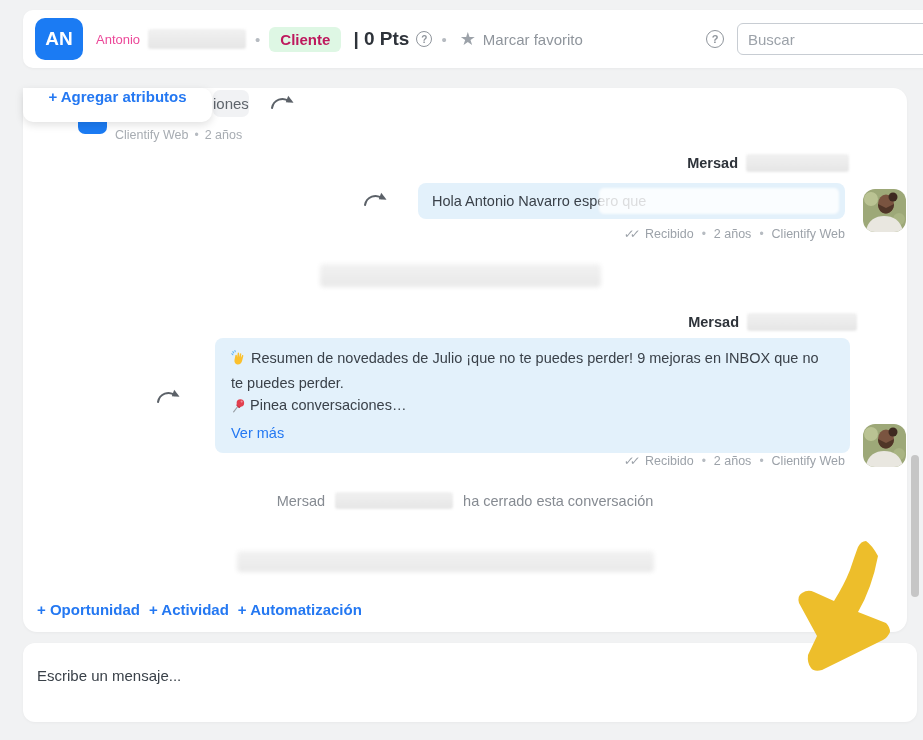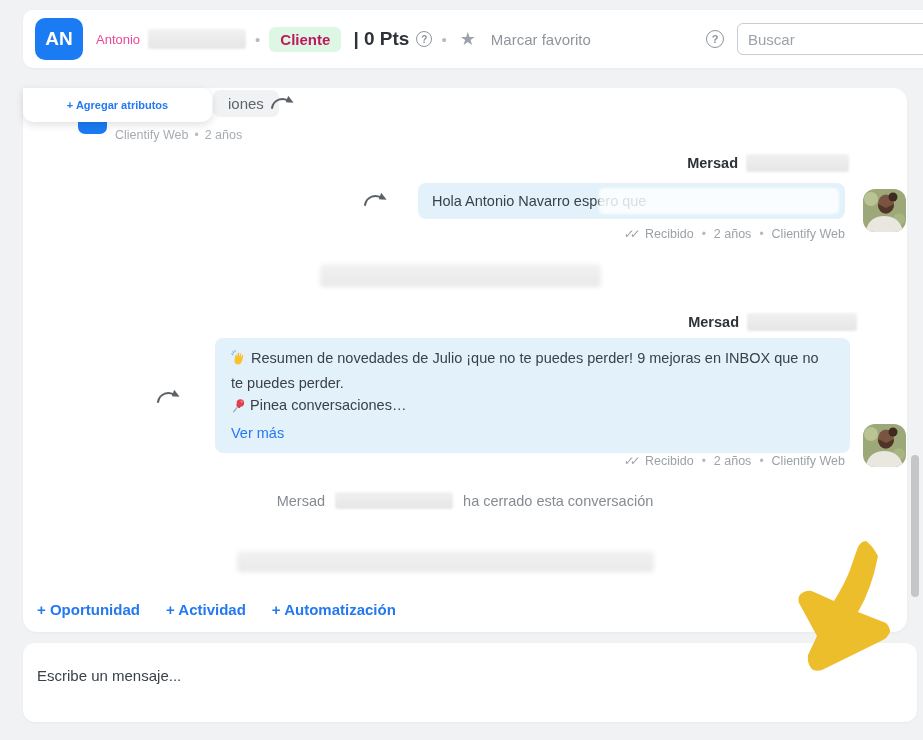--- a/index.html
+++ b/index.html
@@ -35,38 +35,38 @@
     padding:4px 11px; border-radius:6px;
   }
   .points { margin-left:12px; font-size:19px; color:#2E333A; font-weight:600; }
   .qicon {
     width:16px; height:16px; border:1.5px solid #8F959C; border-radius:50%;
     color:#8F959C; font-size:10px; font-weight:bold;
     display:inline-flex; align-items:center; justify-content:center;
     margin-left:7px; flex:0 0 auto;
   }
   .star { color:#9CA2A9; font-size:18px; margin-left:4px; }
-  .fav { color:#8F959C; font-size:15px; margin-left:15px; }
+  .fav { color:#8F959C; font-size:15px; margin-left:7px; }
   .hdr-right { margin-left:auto; display:flex; align-items:center; }
   .qicon.big { width:18px; height:18px; font-size:11px; margin-right:13px; }
   .search {
     width:196px; height:32px; border:1px solid #C8CDD3; border-radius:6px;
     padding:0 10px; font-size:15px; color:#3A4149; outline:none;
     font-family:"Liberation Sans", sans-serif; background:#fff;
   }
   .search::placeholder { color:#9CA2A9; }
   
   .chat-panel {
     position:absolute; left:23px; top:88px; width:884px; height:544px;
     background:#fff; border-radius:14px;
     box-shadow:0 1px 3px rgba(0,0,0,0.04);
   }
   .chat-panel > div { position:absolute; }
   .tab-partial {
-    left:190px; top:2px; height:27px; padding:0 15px; background:#F1F2F4;
+    left:190px; top:2px; height:27px; padding:0 0; background:#F1F2F4;
     border-radius:7px; color:#5E646B; font-size:15px; line-height:27px;
   }
   .top-arrow { left:246px; top:5px; }
   .avatar-stub { left:55px; top:22px; width:29px; height:24px; background:#1B7BF3; border-radius:7px; }
   .top-meta { left:92px; top:40px; font-size:12.5px; color:#A7ACB2; display:flex; align-items:center; }
   .top-meta .dot { margin:0 6px; font-size:12px; }
   .sender-row { display:flex; align-items:center; gap:8px; }
   .sender-row.m1 { top:66px; right:58px; }
   .sender-row.m2 { top:225px; right:50px; }
   .sender { font-weight:bold; font-size:14.5px; color:#2E333A; }
@@ -103,29 +103,29 @@
   .agent-avatar.m2 { left:840px; top:336px; }
   .blur-bar { background:linear-gradient(180deg,#f2f2f2,#e9e9e9); border-radius:4px; filter:blur(2px); }
   .blur-bar.b1 { left:297px; top:176px; width:281px; height:23px; }
   .blur-bar.b2 { left:214px; top:463px; width:417px; height:21px; }
   .system-msg {
     top:404px; left:0; width:100%;
     display:flex; justify-content:center; align-items:center; gap:10px;
     font-size:14.5px; color:#868B92;
   }
   .sys-blur { width:118px; height:17px; }
-  .actions-row { left:14px; top:513px; display:flex; gap:26px; }
+  .actions-row { left:14px; top:513px; display:flex; gap:9px; }
   .action-link { color:#2478F2; font-weight:bold; font-size:15px; cursor:pointer; }
   
   .attr-overlay {
     position:absolute; left:23px; top:88px; width:189px; height:34px;
     background:#fff; border-radius:0 10px 10px 10px;
     box-shadow:0 3px 8px rgba(0,0,0,0.12);
-    display:flex; align-items:center; justify-content:center;
-    color:#2478F2; font-weight:bold; font-size:11px; z-index:6; cursor:pointer;
+    display:flex; justify-content:center;
+    color:#2478F2; font-weight:bold; font-size:15px; z-index:6; cursor:pointer;
   }
   
   .compose-panel {
     position:absolute; left:23px; top:643px; width:894px; height:79px;
     background:#fff; border-radius:12px;
     box-shadow:0 1px 3px rgba(0,0,0,0.04);
   }
   .msg-input { position:absolute; left:14px; top:24px; font-size:15px; color:#3A4149; cursor:text; }
   .expired-pill {
     position:absolute; right:11px; top:17px;

